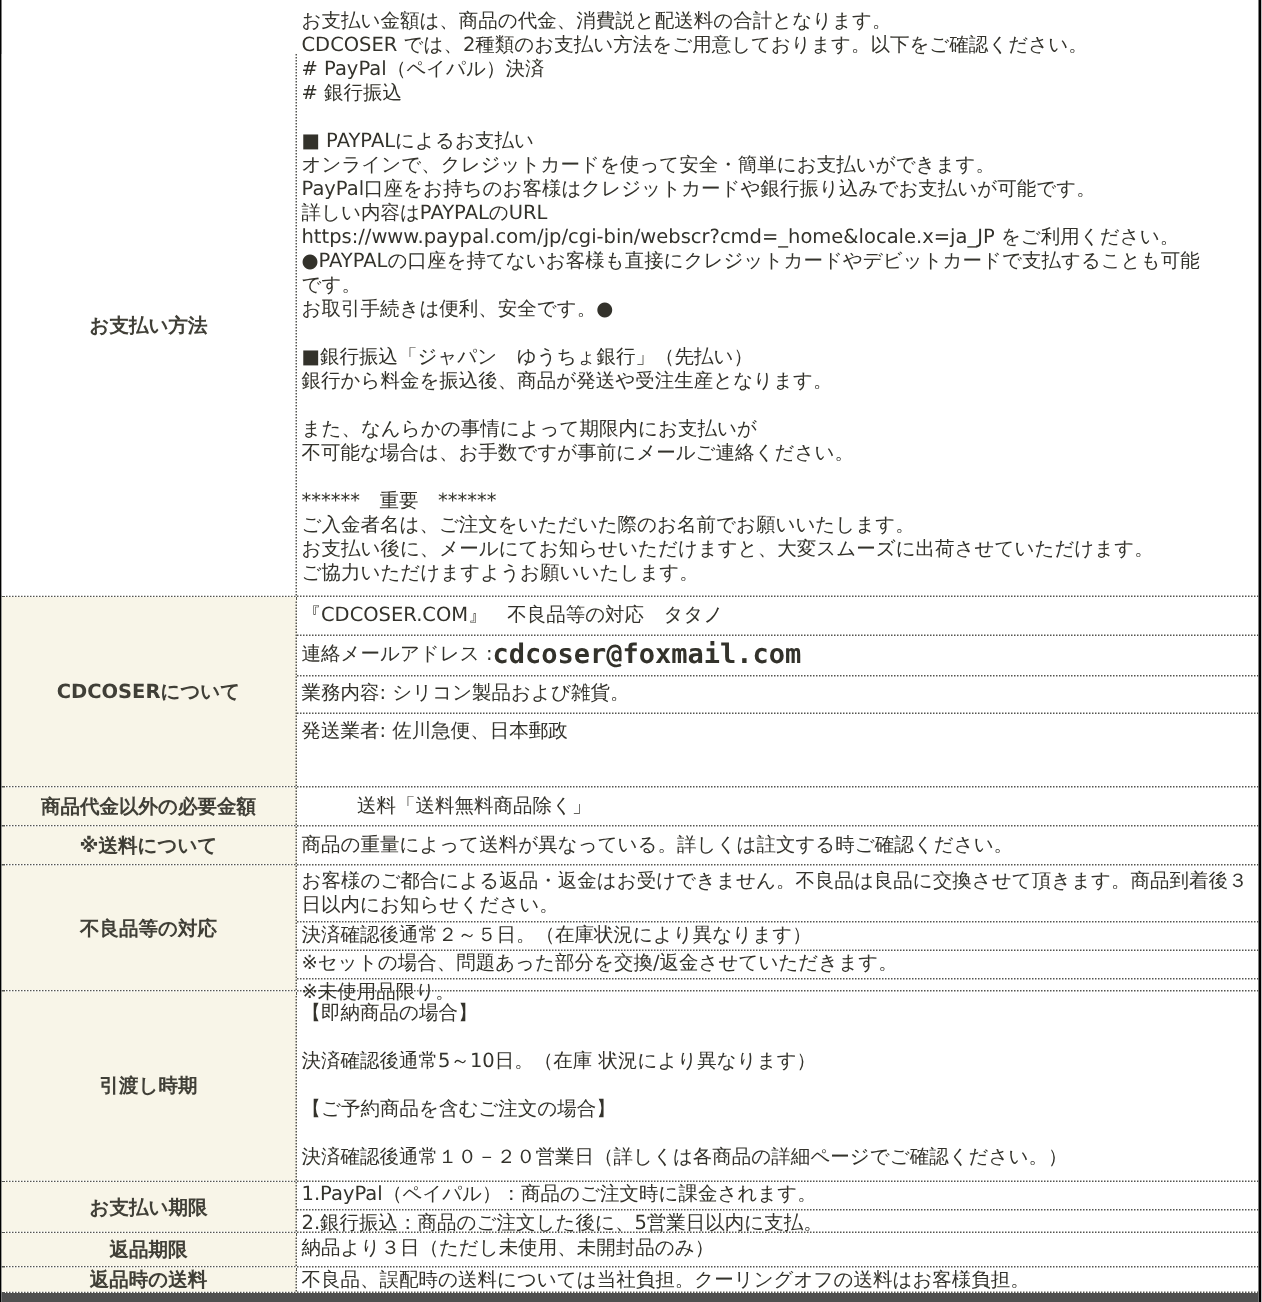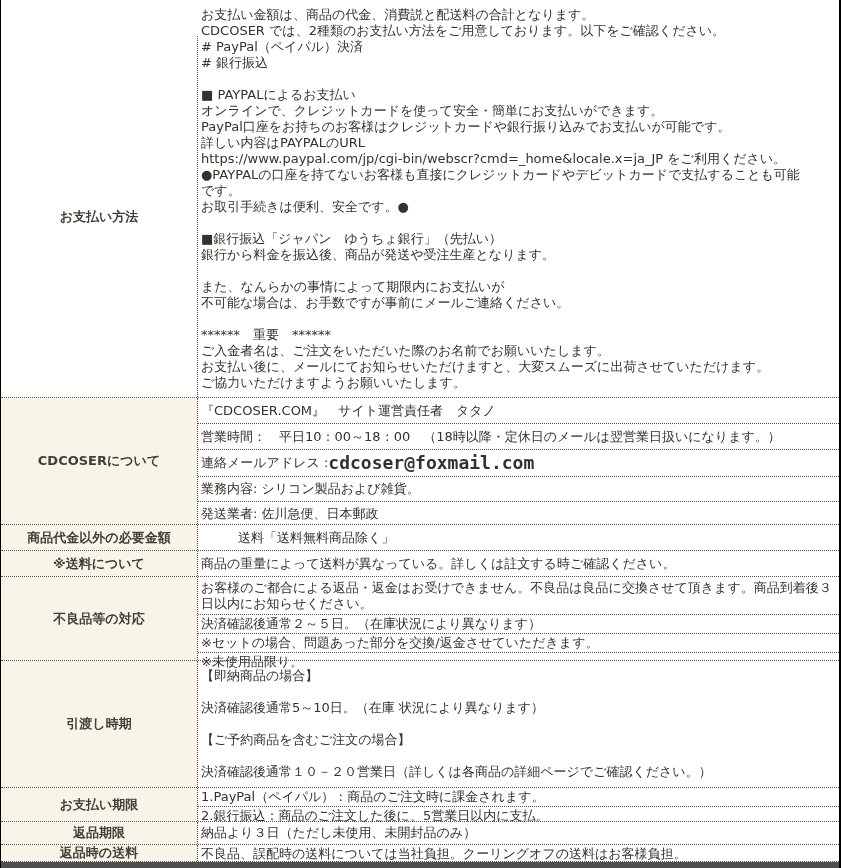--- a/index.html
+++ b/index.html
@@ -83,24 +83,21 @@
 お支払い後に、メールにてお知らせいただけますと、大変スムーズに出荷させていただけます。
 ご協力いただけますようお願いいたします。</div>
       </div>
     </div>
   </div>
 
   <div class="row" style="height:127px;">
     <div class="hcell">CDCOSERについて</div>
     <div class="content">
       <div class="subcell" style="flex:0 0 26px;">
-        <div class="multiline">『CDCOSER.COM』　サイト運営責任者　タタノ</div>
-      </div>
-      <div class="subcell" style="flex:0 0 26px;">
-        <div class="multiline">営業時間：　平日10：00～18：00　（18時以降・定休日のメールは翌営業日扱いになります。）</div>
+        <div class="multiline">『CDCOSER.COM』　不良品等の対応　タタノ</div>
       </div>
       <div class="subcell" style="flex:0 0 27px;">
         <span>連絡メールアドレス : </span>
           <span class="email">cdcoser@foxmail.com</span>
       </div>
       <div class="subcell" style="flex:0 0 25px;">
         <div class="multiline">業務内容: シリコン製品および雑貨。</div>
       </div>
       <div class="subcell" style="flex:0 0 23px;text-align:center;">
         <div class="multiline">発送業者: 佐川急便、日本郵政</div>

